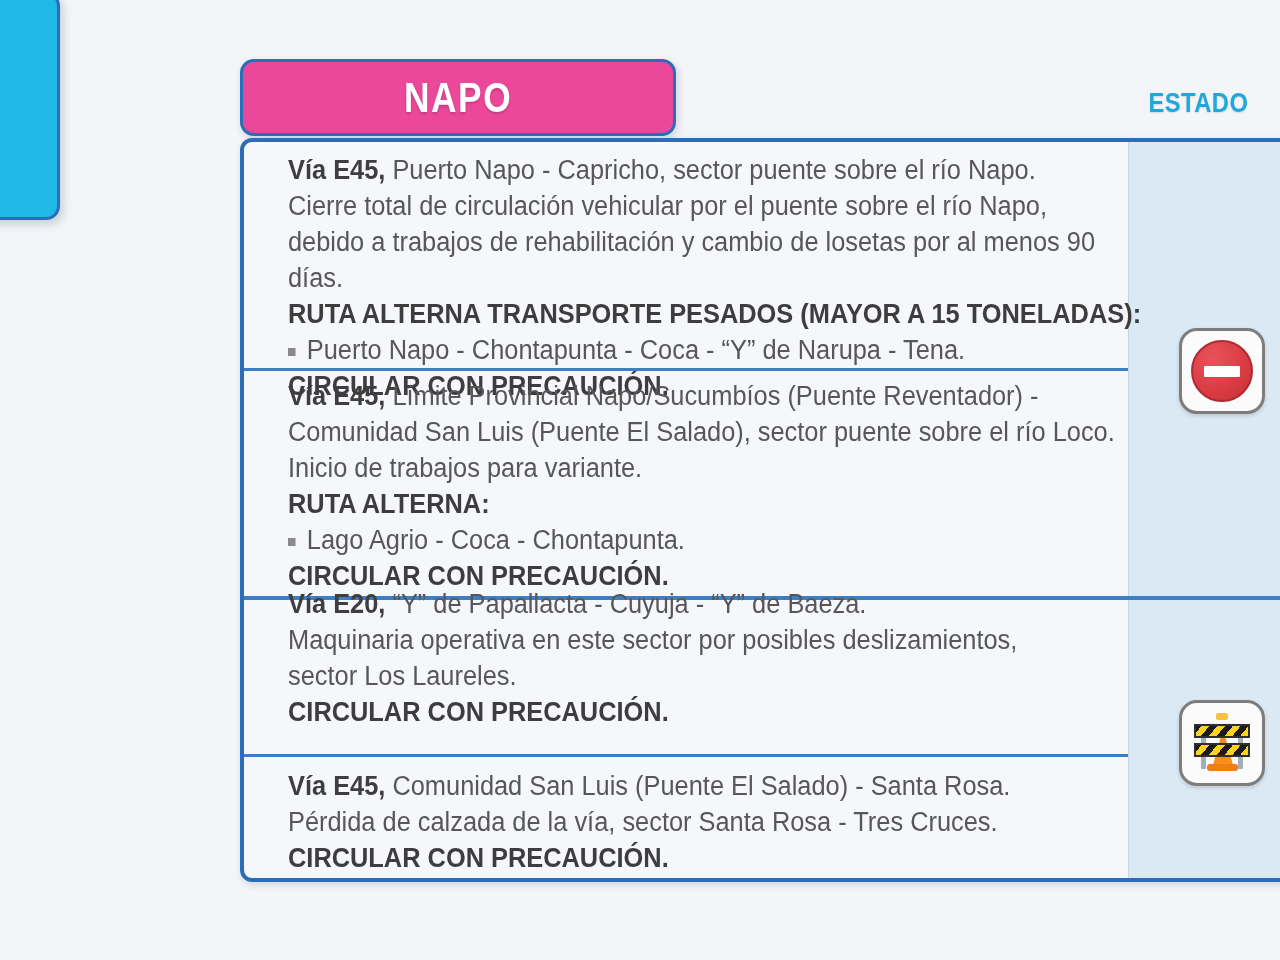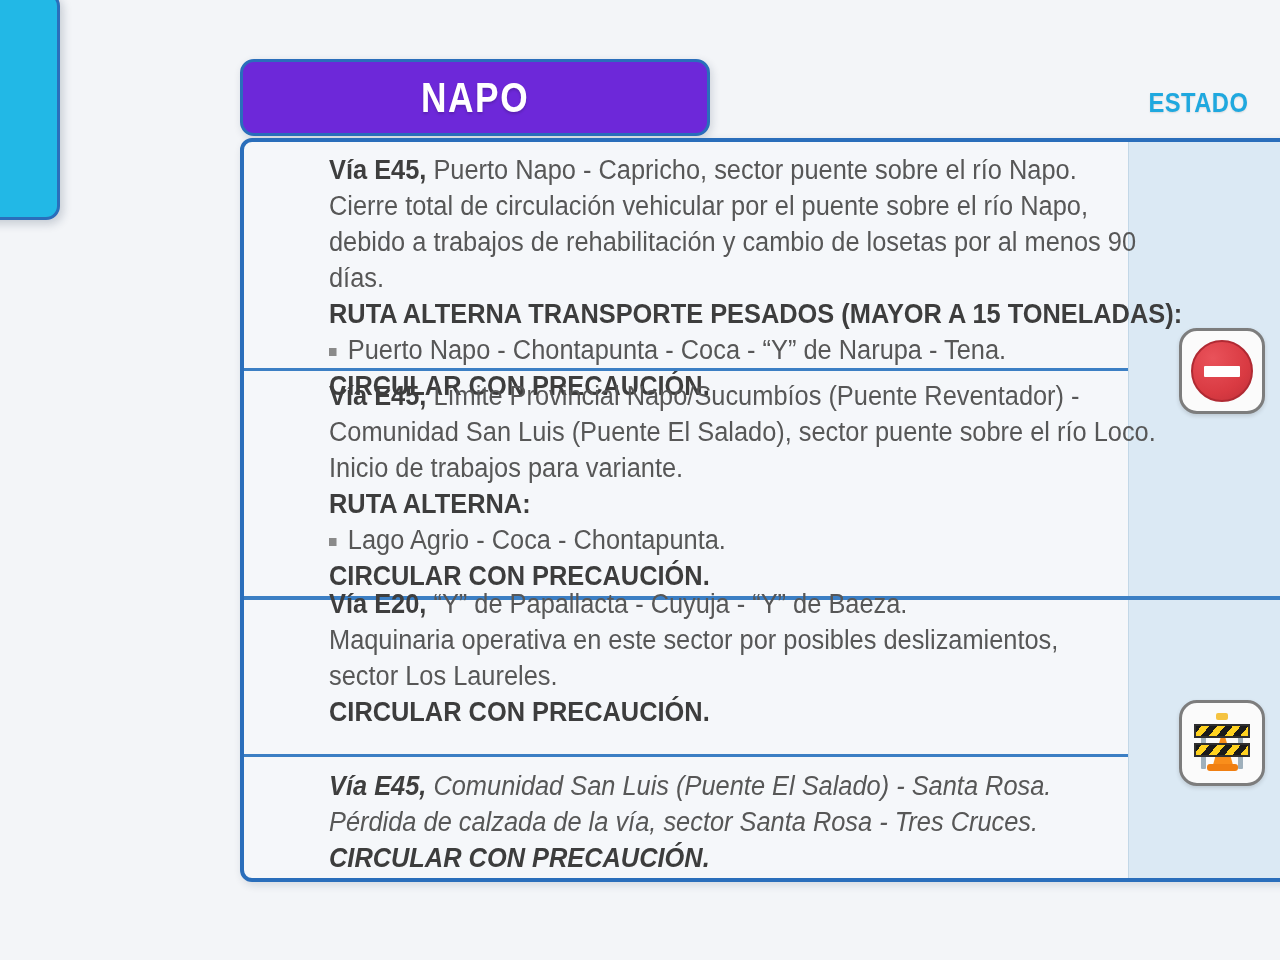--- a/index.html
+++ b/index.html
@@ -34,23 +34,23 @@
     border-radius: 14px;
     box-shadow: 3px 4px 10px rgba(20,40,70,0.20);
     box-sizing: border-box;
   }
 
   
   .province-tab {
     position: absolute;
     left: 240px;
     top: 59px;
-    width: 470px;
+    width: 436px;
     height: 77px;
-    background: #6d28d9;
+    background: #ec4899;
     border: 3px solid #2a6ebb;
     border-radius: 14px;
     box-sizing: border-box;
     display: flex;
     align-items: center;
     justify-content: center;
     box-shadow: 2px 3px 9px rgba(20,40,70,0.16);
   }
   .province-tab-label {
     color: #ffffff;
@@ -134,21 +134,20 @@
     box-shadow: 0 2px 4px rgba(0,0,0,0.14);
   }
 
   
   .row {
     position: absolute;
     left: 0;
     width: 760px;
     box-sizing: border-box;
     padding: 10px 18px 8px 44px;
-    margin-left: 41px;
   }
   .row-divider {
     position: absolute;
     left: 0;
     width: 100%;
     height: 4px;
     background: #3c7fc4;
   }
   .row-divider.thin {
     width: 884px;
@@ -352,21 +351,21 @@
       <div class="row" style="top:434px; height:154px;">
         <div class="line">
           <span class="bold">Vía E20,</span>
           <span>“Y” de Papallacta - Cuyuja - “Y” de Baeza.</span>
         </div>
         <div class="line wrapline" style="width:840px;">Maquinaria operativa en este sector por posibles deslizamientos, sector Los Laureles.</div>
         <div class="line strong">CIRCULAR CON PRECAUCIÓN.</div>
       </div>
       <div class="row-divider thin" style="top:612px;"></div>
 
-      <div class="row" style="top:616px; height:128px;font-style:italic;">
+      <div class="row" style="top:616px; height:128px;">
         <div class="line">
           <span class="bold">Vía E45,</span>
           <span>Comunidad San Luis (Puente El Salado) - Santa Rosa.</span>
         </div>
         <div class="line">Pérdida de calzada de la vía, sector Santa Rosa - Tres Cruces.</div>
         <div class="line strong">CIRCULAR CON PRECAUCIÓN.</div>
       </div>
 
     </div>
   </div>

